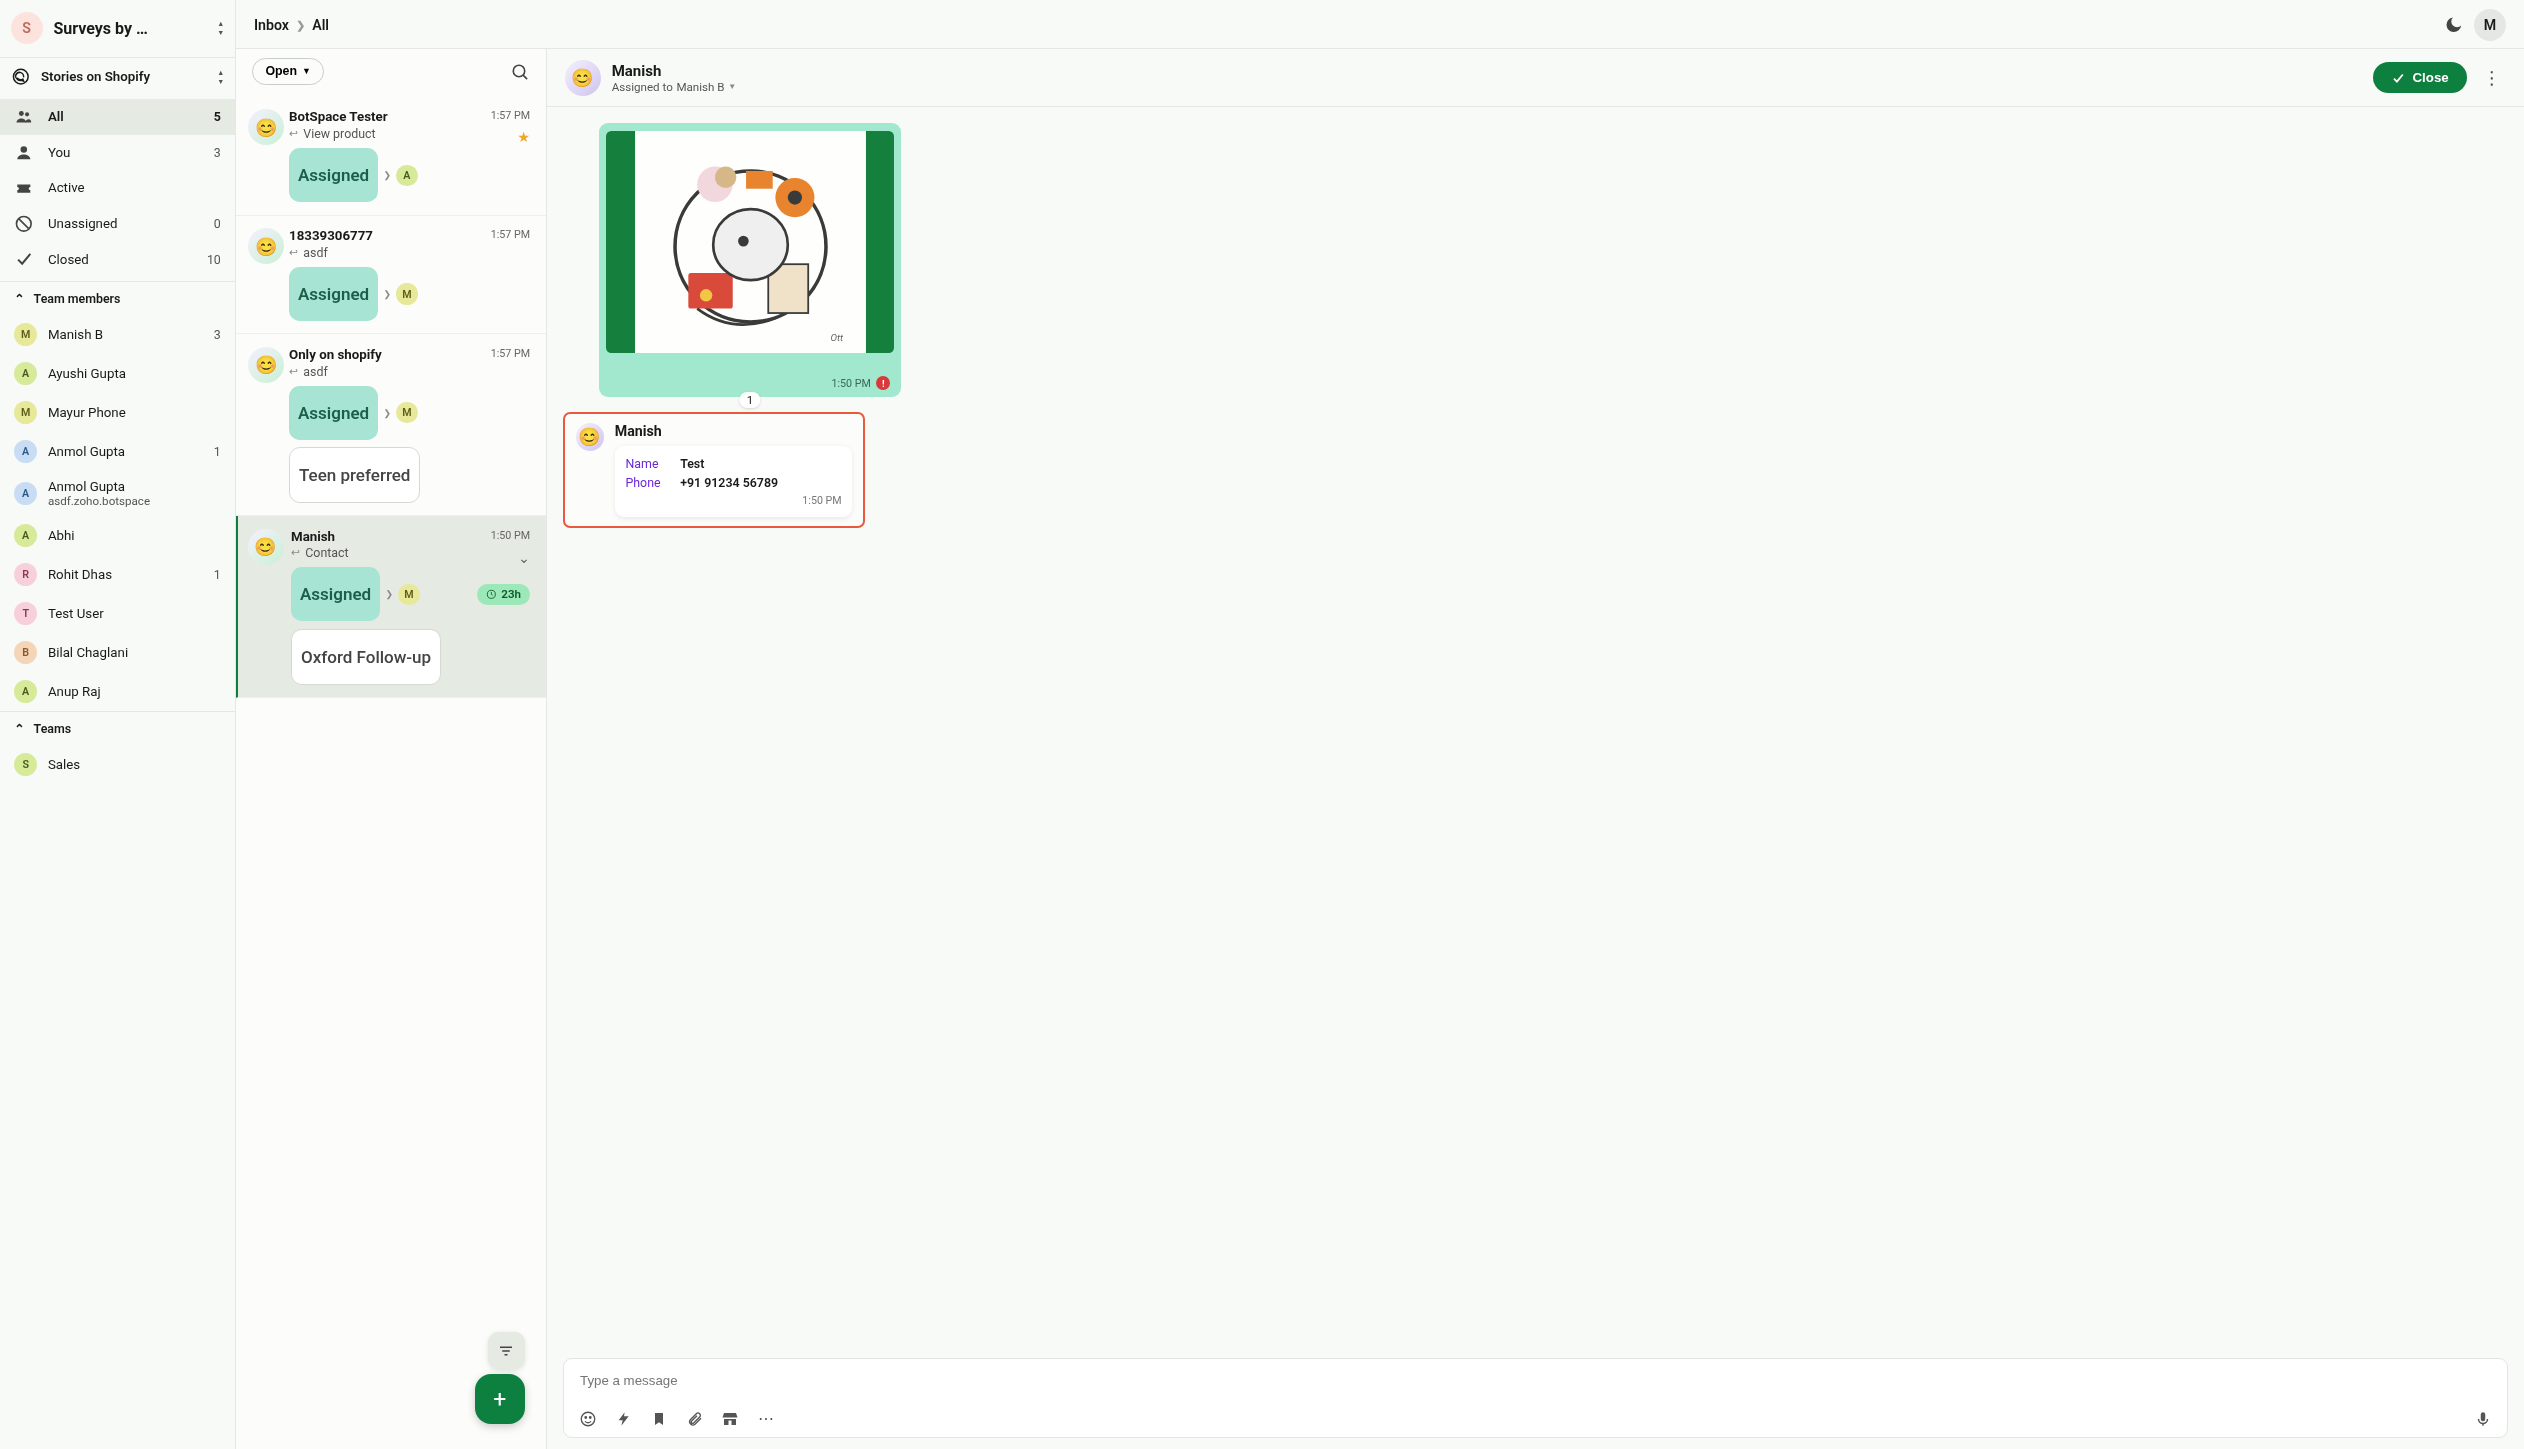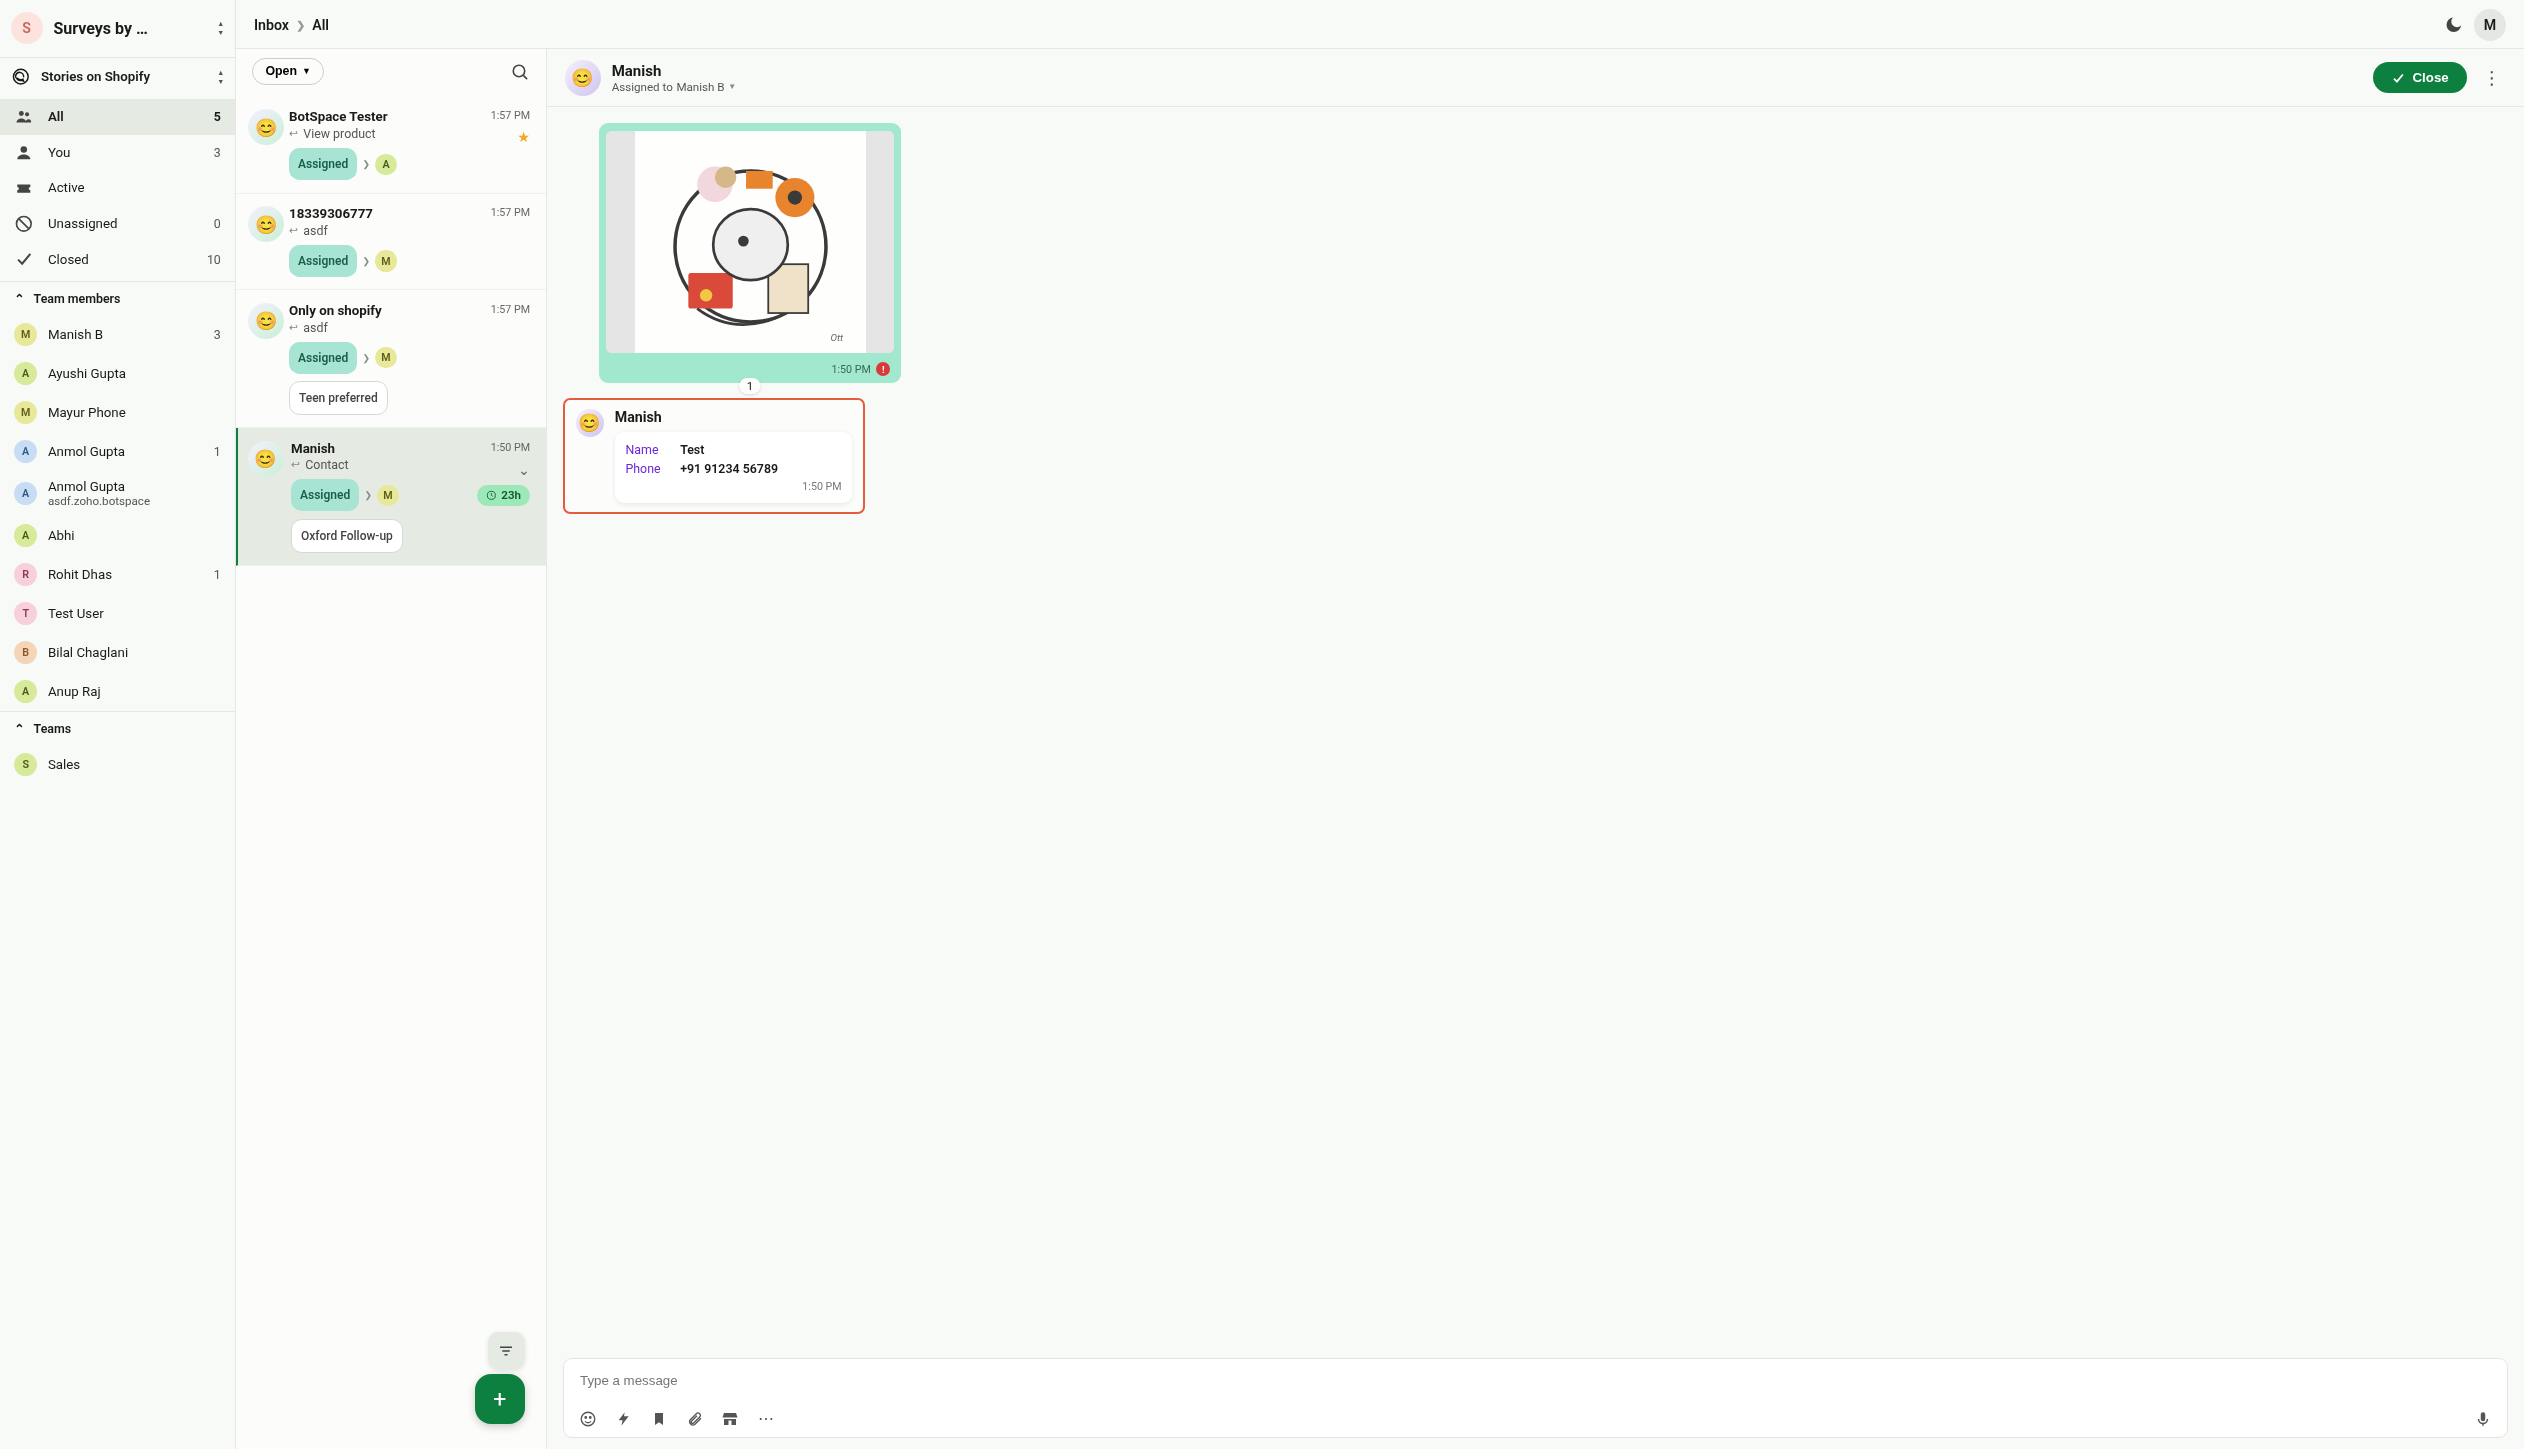--- a/index.html
+++ b/index.html
@@ -45,42 +45,42 @@
 .convo-item .convo-avatar { position: absolute; left: 12.4px; top: 12.4px; width: 36px; height: 36px; border-radius: 50%; display: flex; align-items: center; justify-content: center; font-size: 16px; }
 .convo-item.selected { background: #e5eae3; border-left: 2.7px solid #0d7f3f; }
 .convo-item.selected .convo-avatar { left: 9.8px; }
 .convo-name { font-weight: 700; font-size: 13.3px; }
 .convo-time { position: absolute; right: 16px; top: 12.4px; font-size: 10.7px; color: #666; }
 .convo-preview { display: flex; align-items: center; gap: 5.3px; color: #555; font-size: 12.4px; margin-top: 1.8px; }
 .convo-preview .reply-arrow { font-size: 10.7px; color: #888; }
 .star-icon { position: absolute; right: 16px; top: 32px; color: #f5a623; font-size: 14.2px; }
 .chevron-collapse { position: absolute; right: 16px; top: 34px; color: #666; }
 .chips-row { display: flex; align-items: center; gap: 5.3px; margin-top: 7.1px; flex-wrap: wrap; }
-.chip { border-radius: 10.7px; padding: 9px 9px; font-size: 12px; font-weight: 500; }
+.chip { border-radius: 10.7px; padding: 17px 9px; font-size: 17px; font-weight: 500; }
 .chip.assigned { background: #a8e4d3; color: #1a5f4a; font-weight: 600; }
 .chip.tag { background: #fff; border: 0.9px solid #d5d9d3; color: #444; }
 .chip-arrow { color: #888; font-size: 9px; }
 .chip.avatar { width: 21.3px; height: 21.3px; border-radius: 50%; display: flex; align-items: center; justify-content: center; font-size: 10.7px; font-weight: 600; padding: 0; }
 .sla-chip { background: #9ce8b8; color: #0d5a2a; border-radius: 12.4px; padding: 3.6px 9px; font-size: 11.6px; font-weight: 600; display: flex; align-items: center; gap: 4.4px; margin-left: auto; }
 
 .fab-filter { position: absolute; right: 21.3px; bottom: 80px; width: 37px; height: 37px; border-radius: 10.7px; background: #e5eae3; display: flex; align-items: center; justify-content: center; cursor: pointer; box-shadow: 0 1.8px 5.3px rgba(0,0,0,0.1); }
 .fab-add { position: absolute; right: 21.3px; bottom: 25px; width: 50px; height: 50px; border-radius: 16px; background: #0d7f3f; color: #fff; display: flex; align-items: center; justify-content: center; cursor: pointer; font-size: 23px; box-shadow: 0 2.7px 9px rgba(0,0,0,0.2); }
 
 
 .chat-panel { flex: 1; display: flex; flex-direction: column; background: #f8faf7; }
 .chat-header { display: flex; align-items: center; padding: 10.7px 18px; border-bottom: 0.9px solid #e5e7e4; gap: 10.7px; }
 .chat-header .convo-avatar { width: 36px; height: 36px; border-radius: 50%; display: flex; align-items: center; justify-content: center; }
 .chat-title { font-weight: 700; font-size: 15px; }
 .chat-sub { font-size: 11.6px; color: #555; display: flex; align-items: center; gap: 3.6px; }
 .close-btn { margin-left: auto; background: #0d7f3f; color: #fff; border: none; border-radius: 19.6px; padding: 8px 18px; font-size: 13.3px; font-weight: 600; display: flex; align-items: center; gap: 7.1px; cursor: pointer; }
 .more-btn { cursor: pointer; color: #444; padding: 0 5.3px; font-size: 18px; }
 
 .chat-body { flex: 1; overflow-y: auto; padding: 16px 16px 10.7px; }
 .msg-out { background: #a1e8cf; border-radius: 9px; padding: 7.1px; max-width: 302px; margin-left: 36px; position: relative; margin-bottom: 14.2px; }
-.msg-out .img-box { background: #e5e5e5; border-radius: 5.3px; height: 222px; display: flex; align-items: center; justify-content: center; overflow: hidden; margin-bottom: 6px; }
+.msg-out .img-box { background: #15803d; border-radius: 5.3px; height: 222px; display: flex; align-items: center; justify-content: center; overflow: hidden; margin-bottom: 20px; }
 .msg-out .msg-text { font-size: 12.4px; padding: 1.8px 3.6px; line-height: 1.45; }
 .msg-out .msg-text .mention { color: #1d7ab8; }
 .msg-time-row { display: flex; align-items: center; justify-content: flex-end; gap: 5.3px; font-size: 10.7px; color: #3a6854; padding: 3.6px 3.6px 0; }
 .err-dot { width: 14.2px; height: 14.2px; border-radius: 50%; background: #d93939; color: #fff; font-size: 9.8px; font-weight: 700; display: flex; align-items: center; justify-content: center; }
 .reaction-count { text-align: center; background: #fff; border-radius: 9px; width: 21.3px; margin: 5.3px auto 0; font-size: 11.6px; position: absolute; bottom: -10.7px; left: 50%; transform: translateX(-50%); box-shadow: 0 0.9px 2.7px rgba(0,0,0,0.15); padding: 0.9px 0; }
 
 .msg-highlight { border: 2.7px solid #e85a3d; border-radius: 7.1px; padding: 9px 10.7px; display: flex; gap: 10.7px; max-width: 302px; background: #fcfdfb; }
 .msg-in-avatar { width: 28.4px; height: 28.4px; border-radius: 50%; flex-shrink: 0; display: flex; align-items: center; justify-content: center; }
 .contact-card { background: #fff; border-radius: 9px; padding: 10.7px; box-shadow: 0 1.8px 5.3px rgba(0,0,0,0.08); flex: 1; }
 .contact-card-header { font-weight: 700; margin-bottom: 7.1px; }

